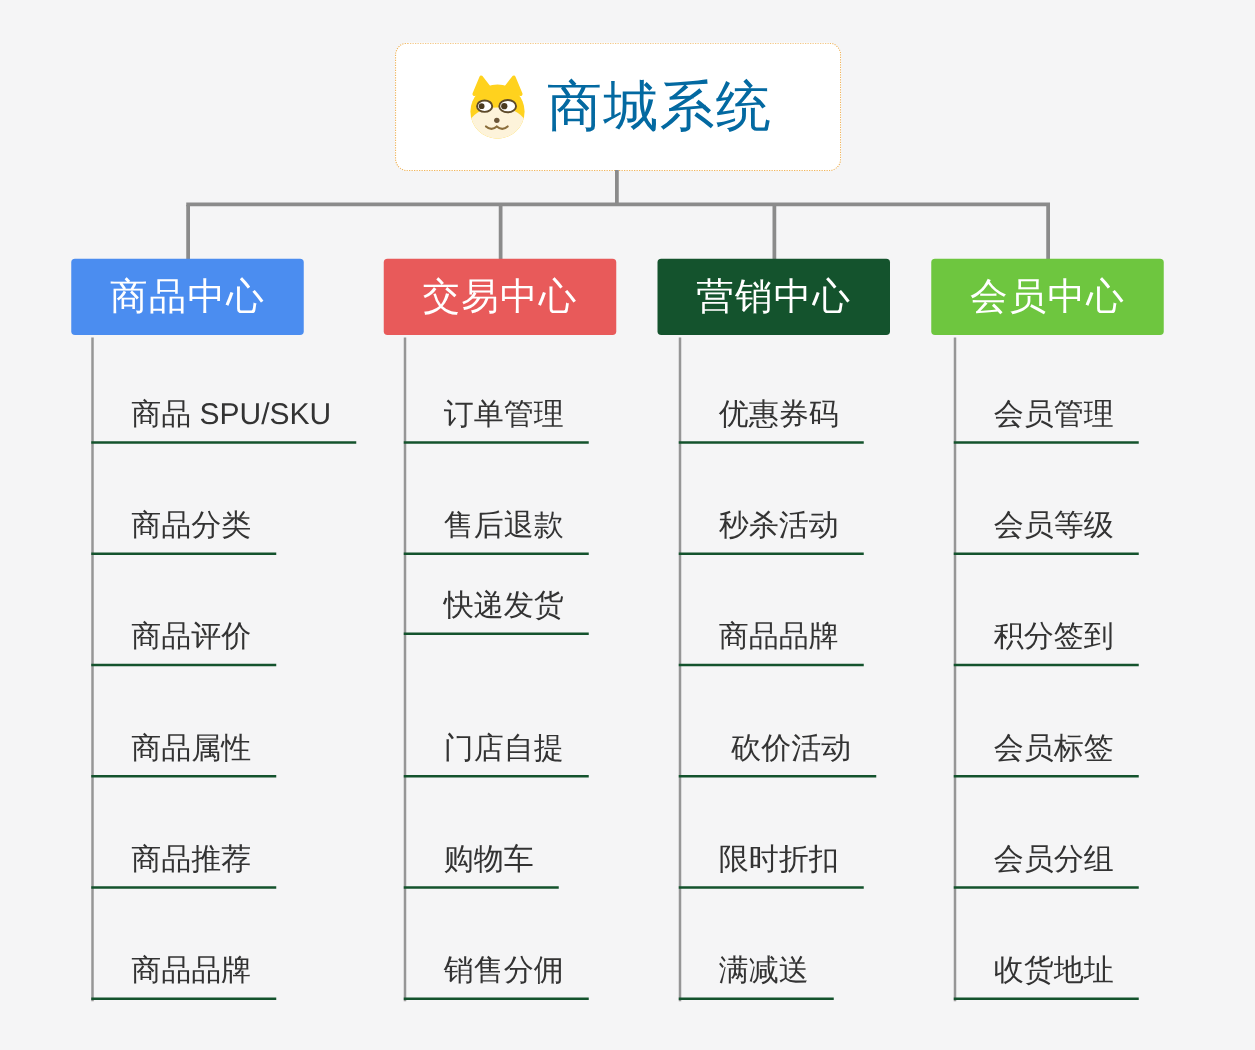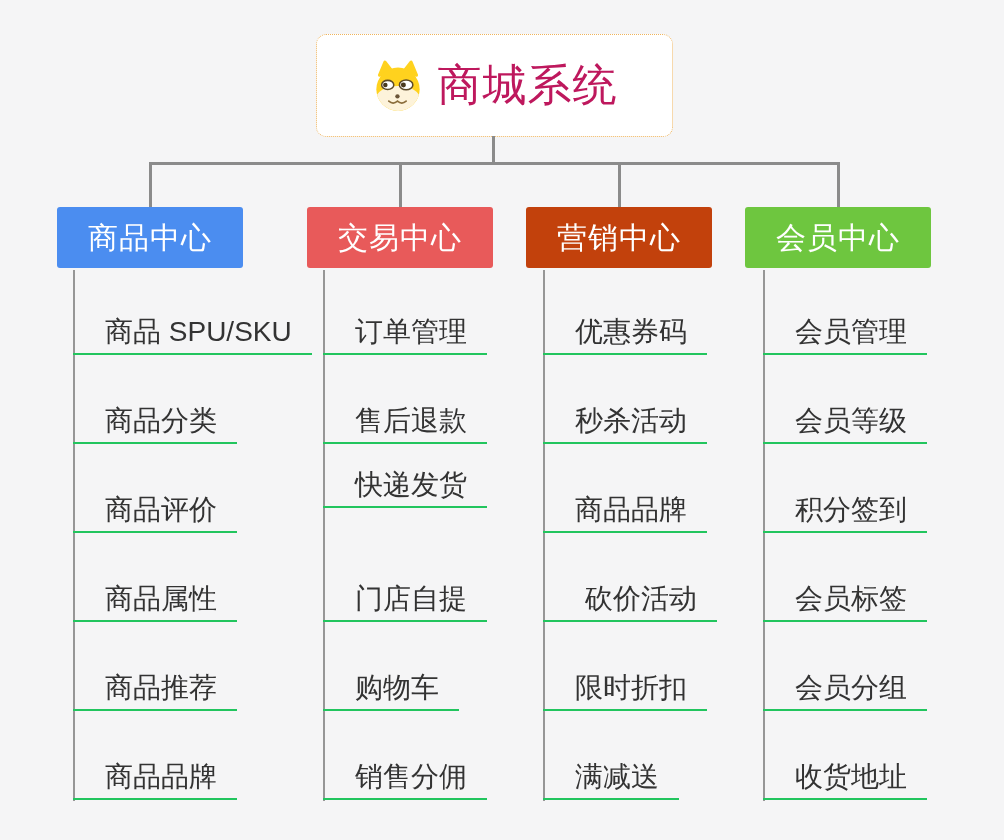--- a/index.html
+++ b/index.html
@@ -52,25 +52,25 @@
   
   .trunk {
     position: absolute; top: 270px;
     width: 2px; height: 531px;
     background: #969696;
   }
 
   
   .leaf {
     position: absolute;
-    font-size: 28px;
+    font-size: 24px;
     line-height: 30px;
     color: #333333;
     padding: 0 20px 6px 32px;
-    border-bottom: 2px solid #22c55e;
+    border-bottom: 2px solid #14532d;
     white-space: nowrap;
   }
 </style>
 </head>
 <body style="background: rgb(245, 245, 246);">
 
 <div id="canvas">
 
   <div class="root-node" style="border-color: rgb(239, 180, 92);">
     <svg class="root-icon" viewBox="0 0 48 48" aria-hidden="true">
@@ -87,21 +87,21 @@
 
       <ellipse cx="14.5" cy="23" rx="5.6" ry="4.2" fill="#ffffff" stroke="#5d4a2a" stroke-width="1.4"></ellipse>
       <circle cx="12.3" cy="23" r="2.1" fill="#4a3a20"></circle>
       <ellipse cx="31.5" cy="23" rx="6.2" ry="4.5" fill="#ffffff" stroke="#5d4a2a" stroke-width="1.4"></ellipse>
       <circle cx="29" cy="23" r="2.3" fill="#4a3a20"></circle>
 
       <circle cx="23.5" cy="33.5" r="2" fill="#6b5537"></circle>
 
       <path d="M15.5,38 Q19.5,41.5 23.5,38 Q27.5,41.5 31.5,38" fill="none" stroke="#8a6d3b" stroke-width="1.6" stroke-linecap="round"></path>
     </svg>
-    <span class="root-title" style="color: #be185d;">商城系统</span>
+    <span class="root-title" style="color: #0369a1;">商城系统</span>
   </div>
 
   <div class="conn conn-stem" style="background: rgb(139, 139, 139);"></div>
   <div class="conn conn-bus" style="background: rgb(139, 139, 139);"></div>
   <div class="conn conn-drop" style="left: 149px; background: rgb(139, 139, 139);"></div>
   <div class="conn conn-drop" style="left: 399px; background: rgb(139, 139, 139);"></div>
   <div class="conn conn-drop" style="left: 618px; background: rgb(139, 139, 139);"></div>
   <div class="conn conn-drop" style="left: 837px; background: rgb(139, 139, 139);"></div>
 
   <div id="branches">
@@ -114,21 +114,21 @@
       <div class="leaf" style="left: 73px; top: 673px;">商品推荐</div>
       <div class="leaf" style="left: 73px; top: 762px;">商品品牌</div>
       <div class="branch-header" style="left: 307px; background: rgb(232, 90, 90);">交易中心</div>
       <div class="trunk" style="left: 323px;"></div>
       <div class="leaf" style="left: 323px; top: 317px;">订单管理</div>
       <div class="leaf" style="left: 323px; top: 406px;">售后退款</div>
       <div class="leaf" style="left: 323px; top: 470px;">快递发货</div>
       <div class="leaf" style="left: 323px; top: 584px;">门店自提</div>
       <div class="leaf" style="left: 323px; top: 673px;">购物车</div>
       <div class="leaf" style="left: 323px; top: 762px;">销售分佣</div>
-      <div class="branch-header" style="left: 526px; background: #c2410c;">营销中心</div>
+      <div class="branch-header" style="left: 526px; background: #14532d;">营销中心</div>
       <div class="trunk" style="left: 543px;"></div>
       <div class="leaf" style="left: 543px; top: 317px;">优惠券码</div>
       <div class="leaf" style="left: 543px; top: 406px;">秒杀活动</div>
       <div class="leaf" style="left: 543px; top: 495px;">商品品牌</div>
       <div class="leaf" style="left: 543px; top: 584px; padding-left: 42px;">砍价活动</div>
       <div class="leaf" style="left: 543px; top: 673px;">限时折扣</div>
       <div class="leaf" style="left: 543px; top: 762px;">满减送</div>
       <div class="branch-header" style="left: 745px; background: rgb(110, 198, 63);">会员中心</div>
       <div class="trunk" style="left: 763px;"></div>
       <div class="leaf" style="left: 763px; top: 317px;">会员管理</div>

